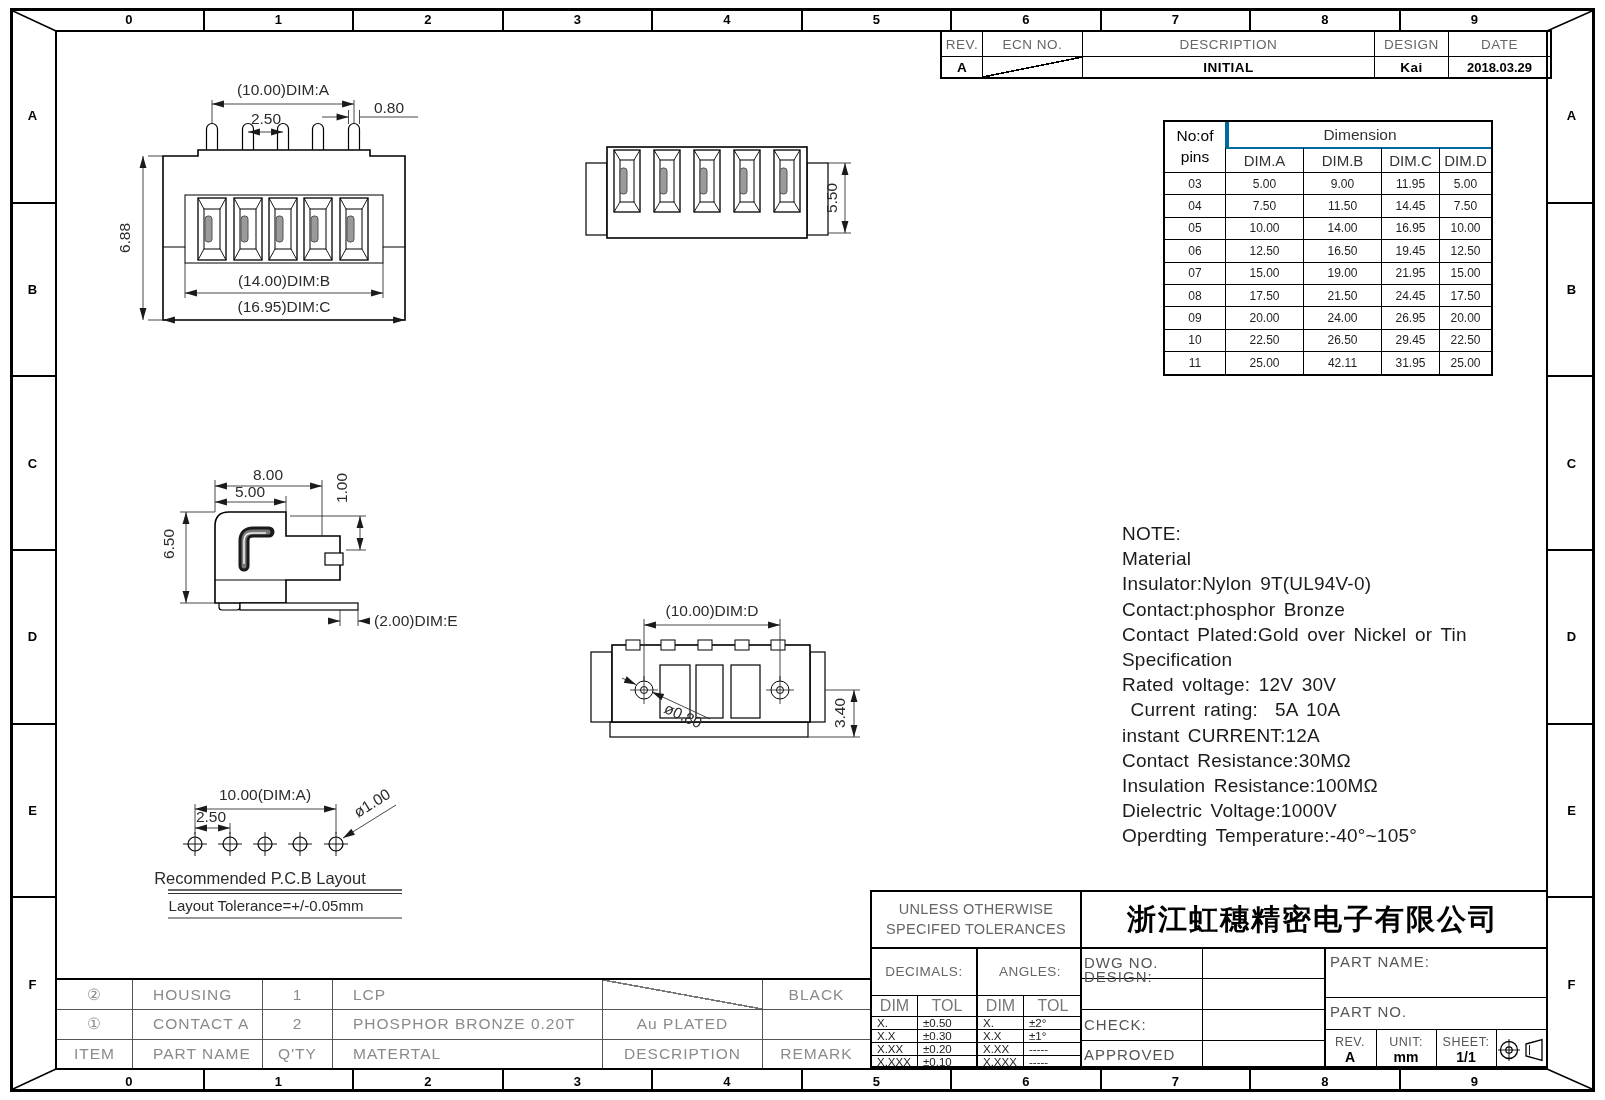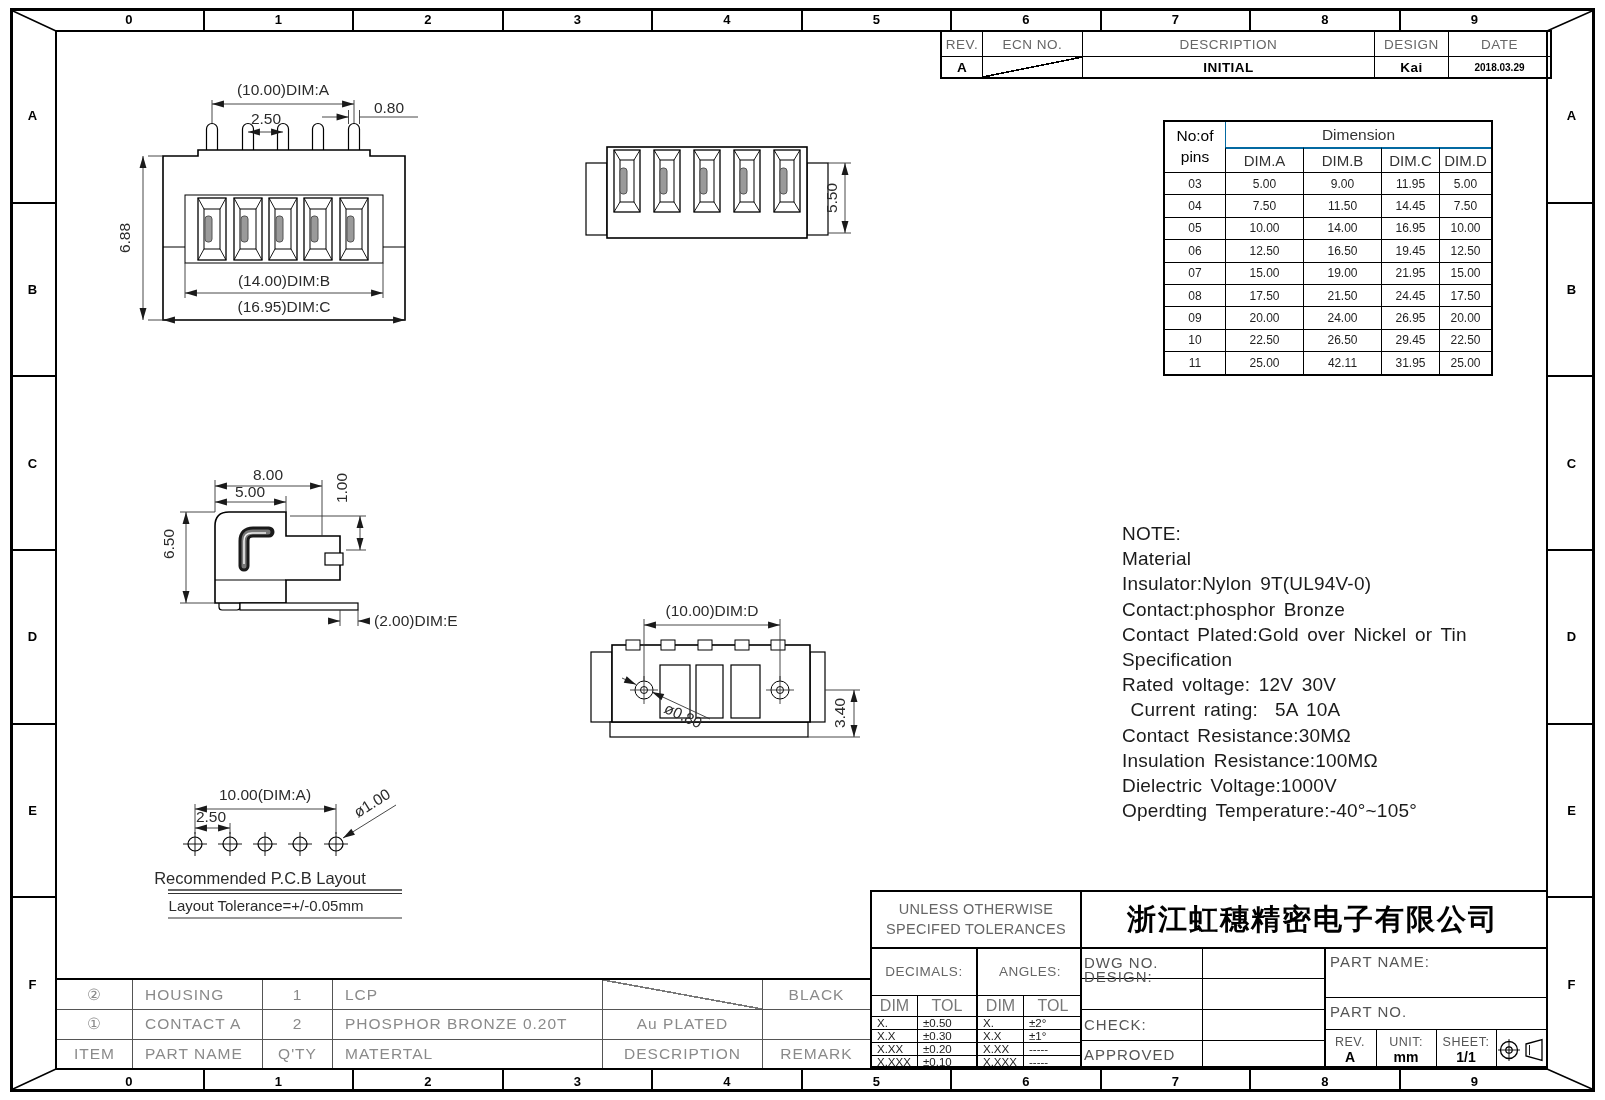--- a/index.html
+++ b/index.html
@@ -20,46 +20,46 @@
               font-size:13px;font-weight:bold;color:#000;border-bottom:2px solid #000;}
   .ruler-cell-v:last-child{border-bottom:none;}
   .corner-overlay{left:0;top:0;pointer-events:none;z-index:6;}
   
   .rev-table{left:940px;top:30px;width:612px;height:49px;border:2px solid #000;
              display:grid;grid-template-columns:40px 100px 292px 74px 1fr;grid-template-rows:24px 1fr;}
   .rev-cell{border-left:1px solid #000;border-top:1px solid #000;display:flex;align-items:center;
             justify-content:center;font-size:13.5px;color:#666;letter-spacing:.5px;}
   .rev-cell.c0{border-left:none;} .rev-cell.r0{border-top:none;}
   .rev-val{color:#000;font-weight:bold;}
-  .rev-date{font-size:10px;letter-spacing:0;}
+  .rev-date{font-size:13px;letter-spacing:0;}
   .diag-down{background-image:linear-gradient(to bottom right,transparent calc(50% - .8px),#000 calc(50% - .8px),#000 calc(50% + .8px),transparent calc(50% + .8px));}
   .diag-up{background-image:linear-gradient(to top right,transparent calc(50% - .8px),#777 calc(50% - .8px),#777 calc(50% + .8px),transparent calc(50% + .8px));}
   
   .dim-table{left:1163px;top:120px;width:330px;border:2px solid #000;display:grid;
              grid-template-columns:60px 78px 78px 58px 1fr;grid-template-rows:25px 25px;
              grid-auto-rows:22.4px;}
   .dt-c1{grid-row:1/3;grid-column:1;display:flex;flex-direction:column;align-items:center;
          justify-content:center;font-size:15.5px;color:#000000;line-height:1.35;}
-  .dt-gh{grid-column:2/6;border-left:1px solid #0369a1;display:flex;align-items:center;
+  .dt-gh{grid-column:2/6;border-left:4px solid #0369a1;display:flex;align-items:center;
          justify-content:center;font-size:15.5px;color:#333;}
   .dt-sub{border-left:1px solid #000;border-top:2px solid #0369a1;display:flex;align-items:center;
           justify-content:center;font-size:15px;color:#333;}
   .dt-cell{border-left:1px solid #000;border-top:1px solid #000;display:flex;align-items:center;
            justify-content:center;font-size:12px;color:#1d1d1d;}
   .dt-cell.first{border-left:none;}
   
   .note-block{left:1122px;top:521px;width:400px;}
   .note-line{font-size:19px;line-height:25.2px;color:#1b1b1b;white-space:pre;word-spacing:3px;letter-spacing:.2px;}
   
   .parts-table{left:55px;top:978px;width:817px;height:92px;border:2px solid #000;display:grid;
                grid-template-columns:75px 130px 70px 270px 160px 1fr;grid-template-rows:repeat(3,1fr);}
   .pt-cell{border-left:1px solid #555;border-top:1px solid #555;display:flex;align-items:center;
            font-size:15.5px;color:#8a8a8a;letter-spacing:1px;justify-content:center;}
   .pt-cell.c0{border-left:none;} .pt-cell.r0{border-top:none;}
-  .pt-left{justify-content:flex-start;padding-left:12px;}
+  .pt-left{justify-content:flex-start;padding-left:20px;}
   
   .title-block{left:870px;top:890px;width:678px;height:178px;border:2px solid #000;}
   .tb-line{position:absolute;box-sizing:border-box;}
   .tb-lbl{position:absolute;font-size:15px;color:#555;letter-spacing:1px;white-space:nowrap;}
   .tol-note{position:absolute;left:0;top:0;width:208px;height:55px;display:flex;flex-direction:column;
             align-items:center;justify-content:center;font-size:14.5px;color:#666;letter-spacing:.3px;line-height:1.35;}
   .company{position:absolute;left:208px;top:0;width:466px;height:55px;display:flex;align-items:center;
            justify-content:center;font-size:29px;font-weight:bold;color:#000;letter-spacing:2px;}
   .tol-grid{position:absolute;top:55px;width:104px;height:119px;display:grid;
             grid-template-columns:45px 1fr;grid-template-rows:48px 21px repeat(4,1fr);}
@@ -204,20 +204,21 @@
 
   <div class="abs note-block" id="note-block">
       <div class="note-line">NOTE:</div>
       <div class="note-line">Material</div>
       <div class="note-line">Insulator:Nylon 9T(UL94V-0)</div>
       <div class="note-line">Contact:phosphor Bronze</div>
       <div class="note-line">Contact Plated:Gold over Nickel or Tin</div>
       <div class="note-line">Specification</div>
       <div class="note-line">Rated voltage: 12V 30V</div>
       <div class="note-line"> Current rating:  5A 10A</div>
+      <div class="note-line">instant CURRENT:12A</div>
       <div class="note-line">Contact Resistance:30MΩ</div>
       <div class="note-line">Insulation Resistance:100MΩ</div>
       <div class="note-line">Dielectric Voltage:1000V</div>
       <div class="note-line">Operdting Temperature:-40°~105°</div>
     </div>
 
   <svg class="abs" style="left:100px;top:70px;" width="345" height="258" viewBox="0 0 345 258">
     <defs>
       <marker id="fvA" viewBox="0 0 12 8" refX="11.5" refY="4" markerWidth="13" markerHeight="9" orient="auto-start-reverse" markerUnits="userSpaceOnUse">
         <path d="M0.5,0.8 L11.5,4 L0.5,7.2 Z" fill="#1a1a1a"></path>

